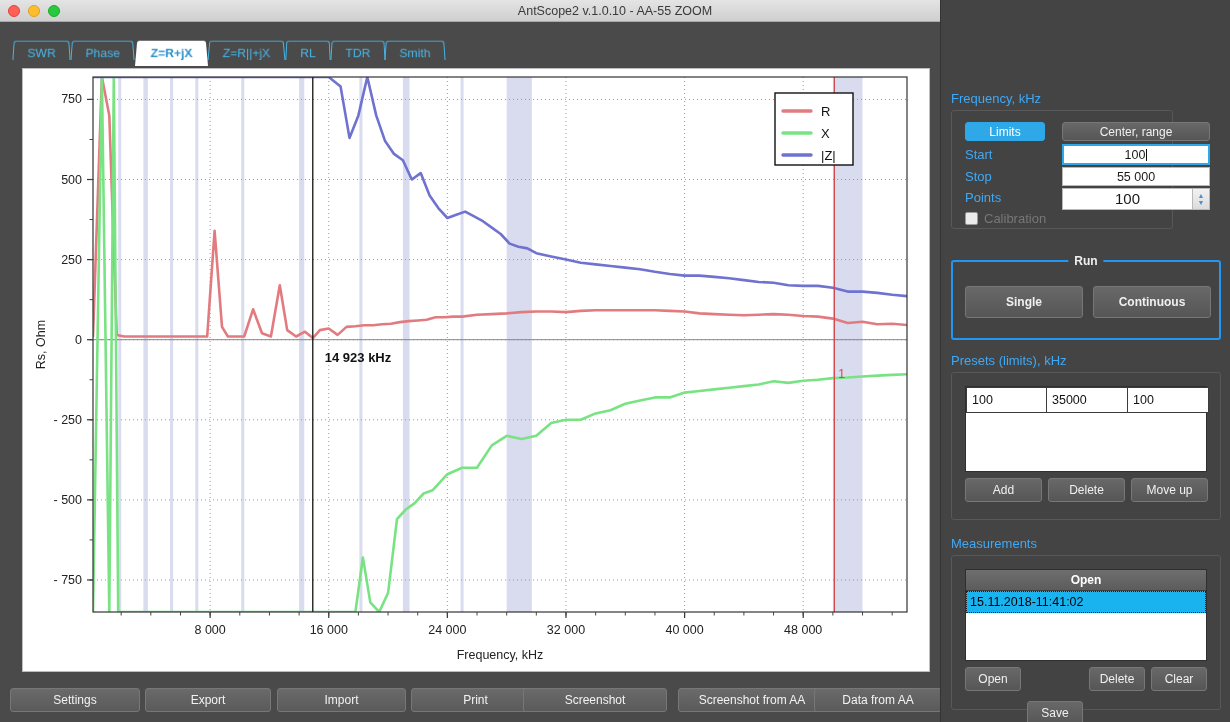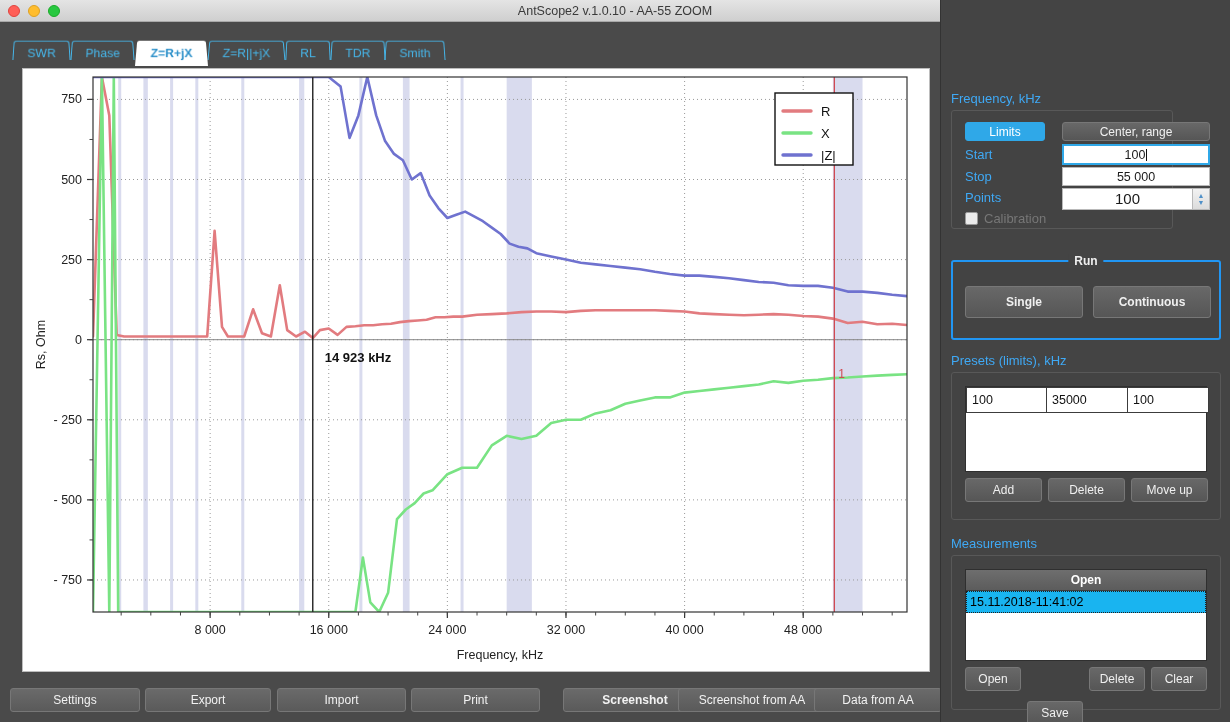--- a/index.html
+++ b/index.html
@@ -332,21 +332,21 @@
           <text x="798" y="90.5" font-size="13" font-family="&quot;Liberation Sans&quot;, sans-serif" fill="#111">|Z|</text>
         </svg>
     </div>
   </div>
 
   <div id="bottombar">
     <div class="bbtn" style="left: 10px; width: 130px;">Settings</div>
     <div class="bbtn" style="left: 145px; width: 126px;">Export</div>
     <div class="bbtn" style="left: 277px; width: 129px;">Import</div>
     <div class="bbtn" style="left: 411px; width: 129px;">Print</div>
-    <div class="bbtn" style="left: 563px; width: 144px; font-weight: bold;">Screenshot</div>
+    <div class="bbtn" style="left: 523px; width: 144px;">Screenshot</div>
     <div class="bbtn" style="left: 678px; width: 148px;">Screenshot from AA</div>
     <div class="bbtn" style="left: 814px; width: 128px;">Data from AA</div>
   </div>
 
   <div id="rightpanel">
 
 
     <div class="sec-title" style="left:10px; top:91px;">Frequency, kHz</div>
     <div class="groupbox" style="left:10px; top:110px; width:222px; height:119px;">
 

